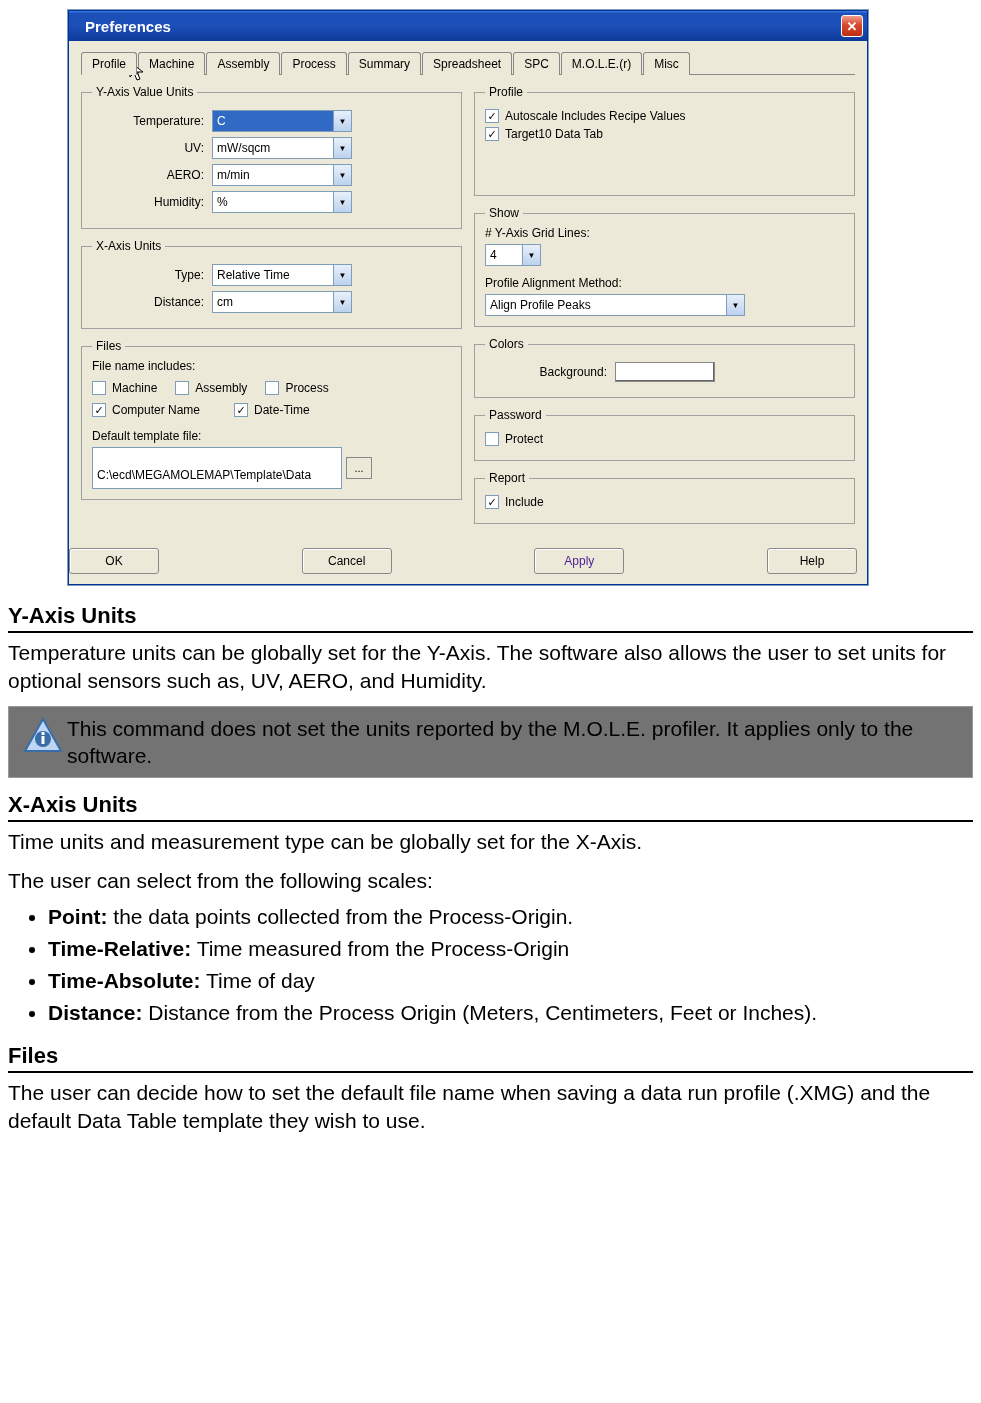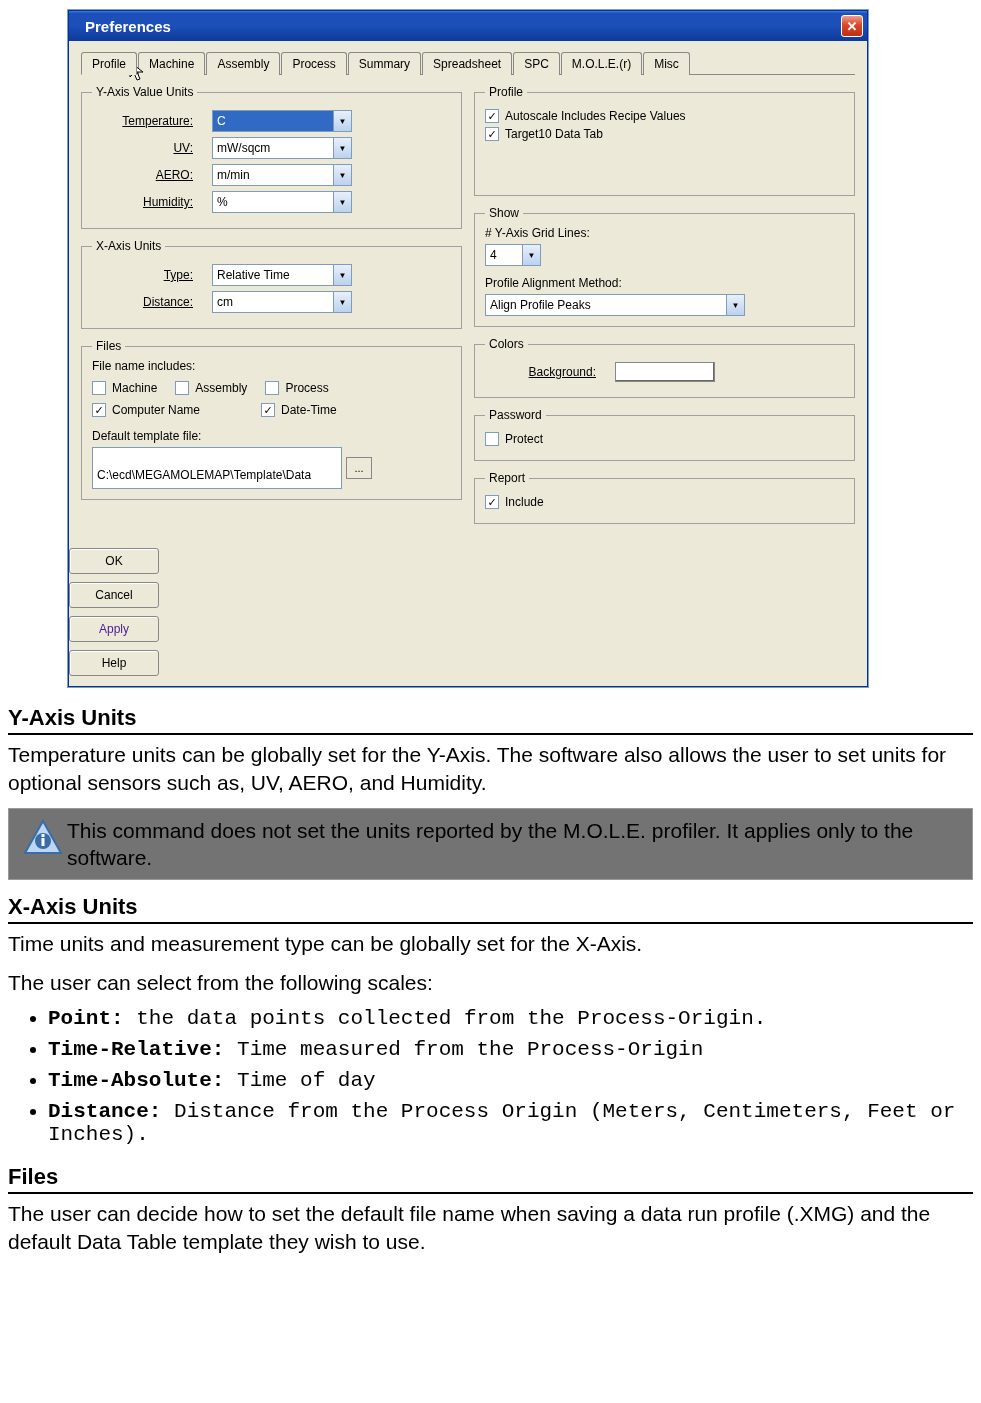--- a/index.html
+++ b/index.html
@@ -79,21 +79,21 @@
   fieldset {
     border: 1px solid #a0a0a0;
     margin: 4px 0 10px 0;
     padding: 6px 10px 10px 10px;
     background: #ece9d8;
     font-size: 12px;
   }
   legend { font-size: 12px; padding: 0 4px; color: #000; }
 
   .row { display: flex; align-items: center; margin: 5px 0; }
-  .row label.lbl { width: 120px; text-align: right; padding-right: 19px; text-decoration: underline; }
+  .row label.lbl { width: 120px; text-align: right; padding-right: 8px; }
   .combo {
     display: flex; align-items: center;
     border: 1px solid #7f9db9;
     background: #fff;
     height: 22px;
     width: 140px;
     position: relative;
   }
   .combo.selected { background: #316ac5; color: #fff; }
   .combo span.val { flex: 1; padding: 0 4px; font-size: 12px; }
@@ -132,21 +132,21 @@
   }
 
   .swatch {
     width: 100px; height: 20px;
     border: 1px solid #888;
     background: #fff;
     box-shadow: inset -1px -1px 0 #666;
   }
 
   
-  .btnbar { display: flex; justify-content: space-between; gap: 8px; padding: 6px 10px 10px 0; flex-direction: column; }
+  .btnbar { display: flex; justify-content: space-between; gap: 8px; padding: 6px 10px 10px 0; }
   .btn {
     width: 90px; height: 26px;
     border: 1px solid #888;
     background: #ece9d8;
     font-size: 12px;
     display: flex; align-items: center; justify-content: center;
     border-radius: 3px;
     box-shadow: inset 1px 1px 0 #fff;
     cursor: pointer;
   }
@@ -173,21 +173,21 @@
     line-height: 1.3;
   }
   .note .icon {
     width: 48px; flex: 0 0 48px;
     display:flex; align-items:flex-start; justify-content:center;
     padding-top: 2px;
   }
   .note .icon svg { width: 40px; height: 40px; }
 
   ul.scales { margin: 6px 0 18px 40px; padding: 0; font-size: 21px; }
-  ul.scales li { margin: 8px 0; list-style: disc; font-family: Liberation Mono, monospace; }
+  ul.scales li { margin: 8px 0; list-style: disc; }
   ul.scales li b { font-weight: bold; }
 
   .tab-wrap { position: relative; }
 </style>
 </head>
 <body>
 
 <div class="page">
 
 <div class="dialog">
@@ -279,21 +279,21 @@
                 </div>
             <div class="checkbox">
                   <span class="cb"></span>
                   <span>Assembly</span>
                 </div>
             <div class="checkbox">
                   <span class="cb"></span>
                   <span>Process</span>
                 </div>
           </div>
-          <div style="display:flex;gap:61px;">
+          <div style="display:flex;gap:34px;">
             <div class="checkbox">
                   <span class="cb checked"></span>
                   <span>Computer Name</span>
                 </div>
             <div class="checkbox">
                   <span class="cb checked"></span>
                   <span>Date-Time</span>
                 </div>
           </div>
           <div style="margin-top:8px;">Default template file:</div>

